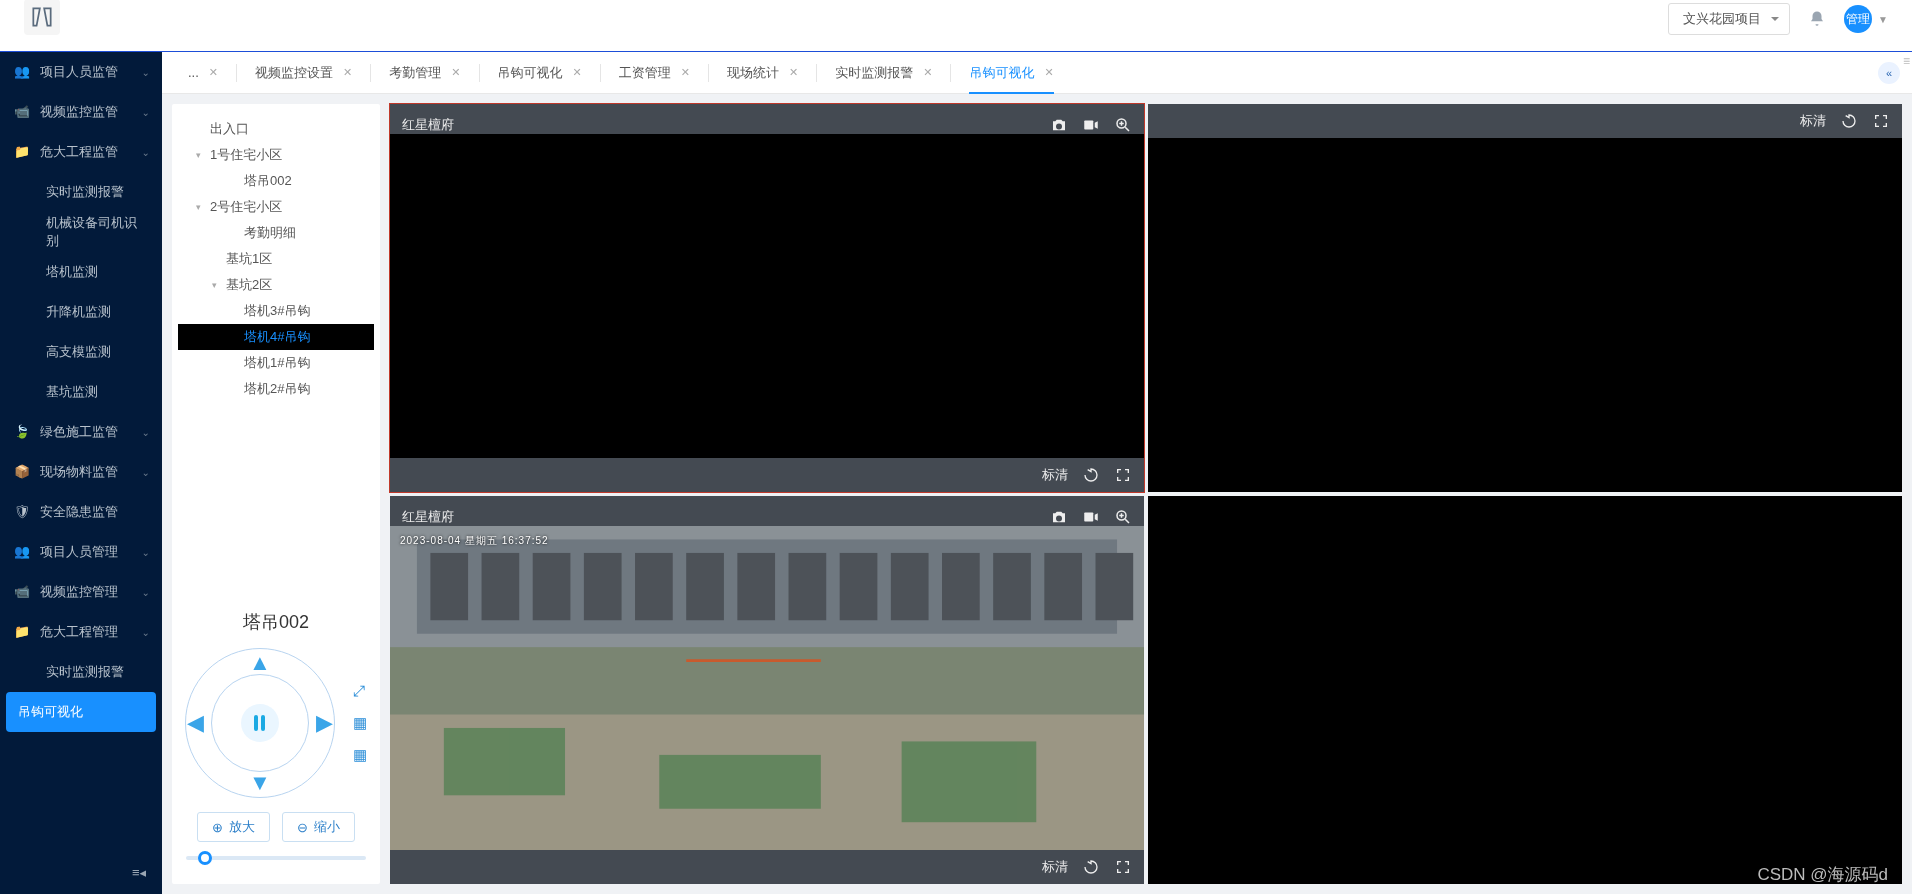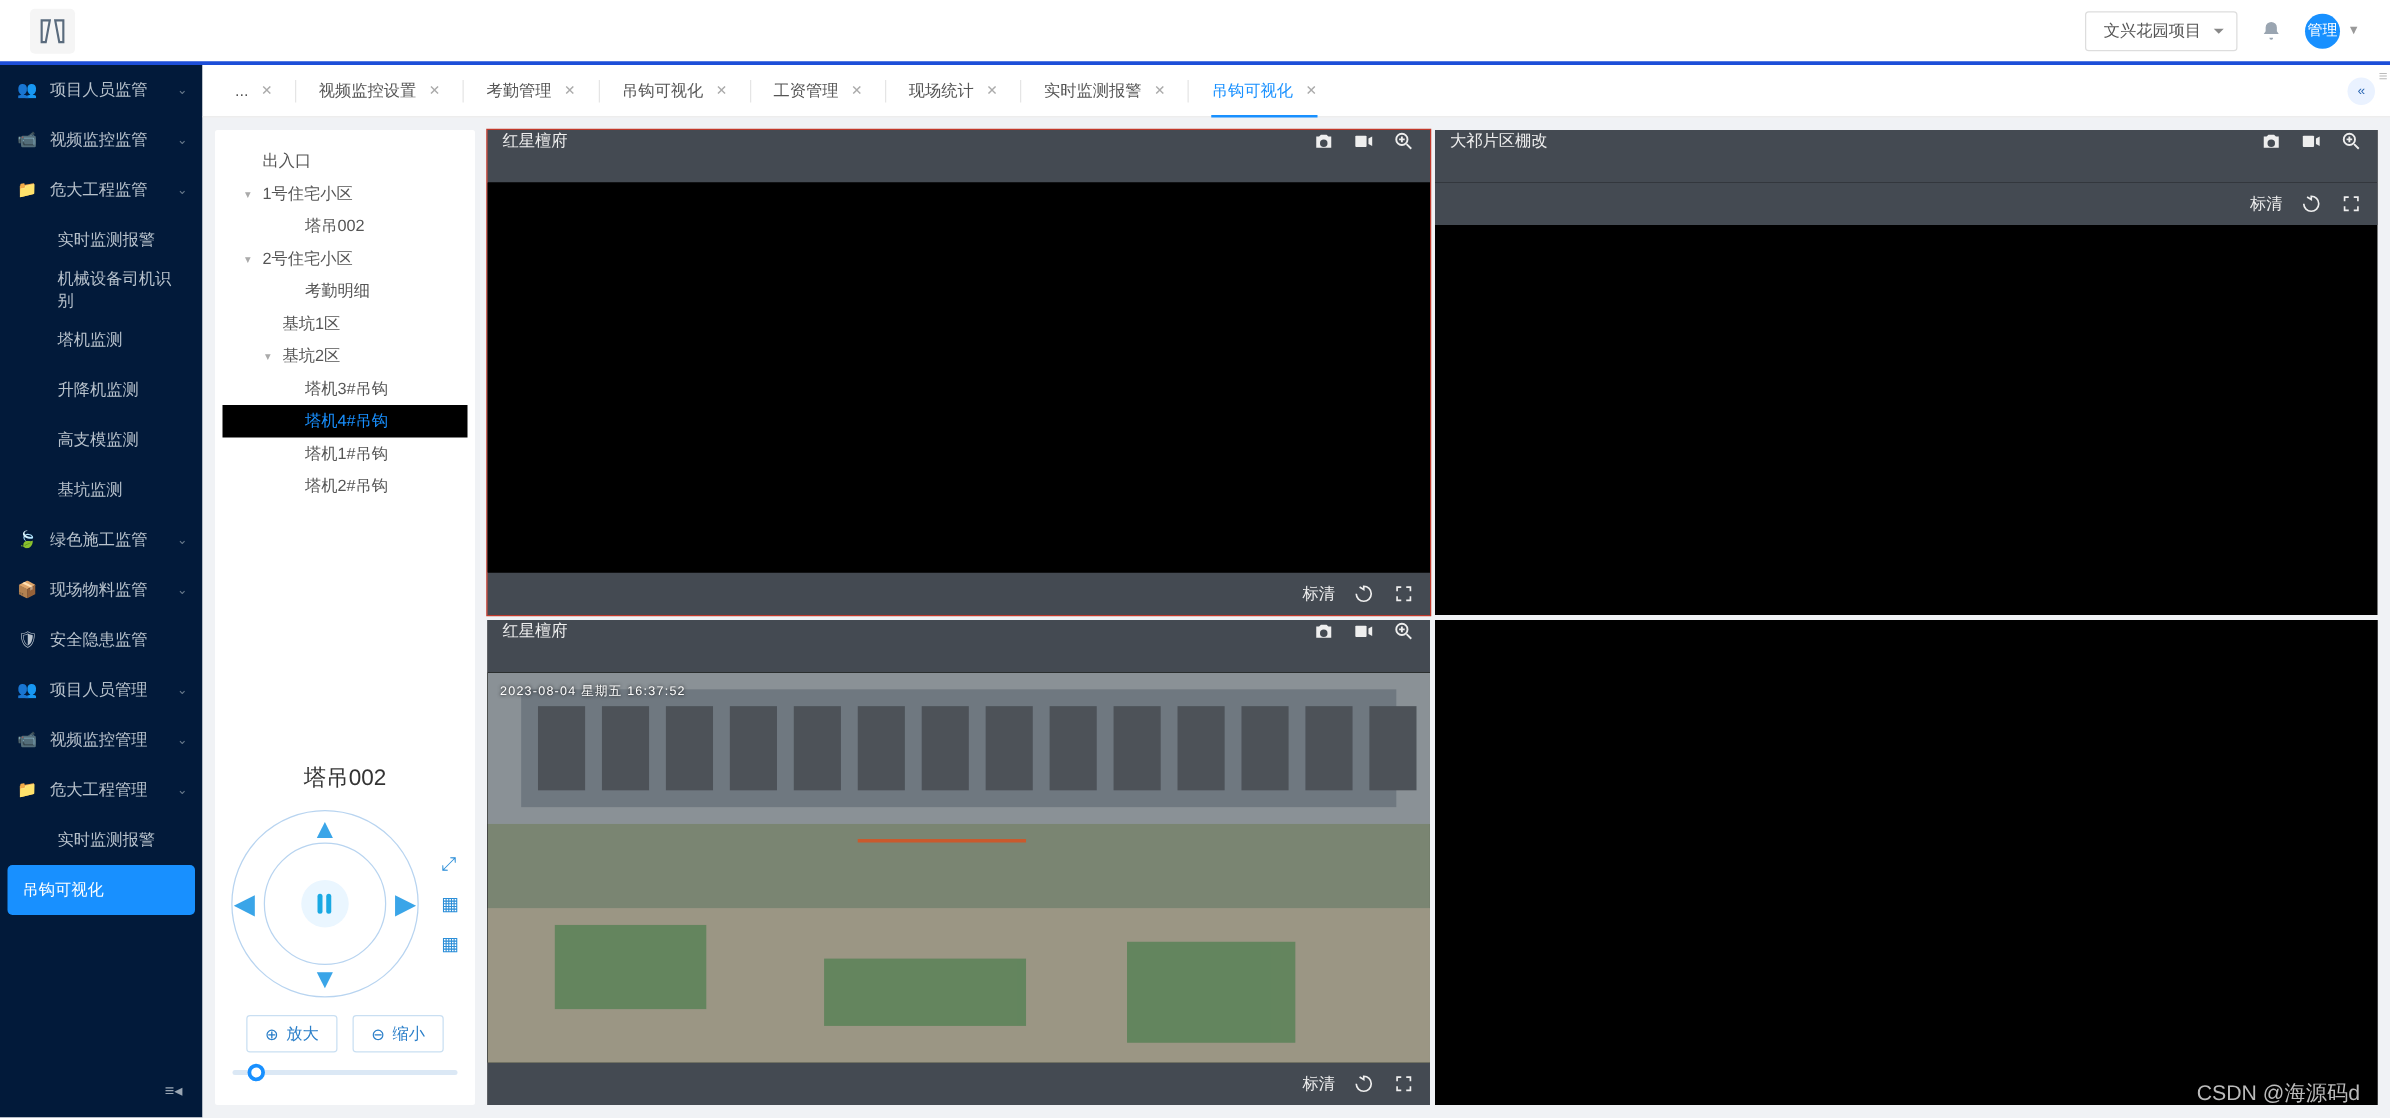--- a/index.html
+++ b/index.html
@@ -1,17 +1,17 @@
 <!DOCTYPE html>
 <html><head>
 <meta charset="utf-8">
 <style>
 *{margin:0;padding:0;box-sizing:border-box;font-family:"Microsoft YaHei",Arial,sans-serif}
 body{width:1912px;height:894px;background:#f0f2f5;overflow:hidden;font-size:13px;color:#333}
-.topbar{height:52px;background:#fff;display:flex;align-items:center;border-bottom:3px solid #1d4ed8;padding:0 24px}
+.topbar{height:52px;background:#fff;display:flex;align-items:flex-end;border-bottom:1px solid #1d4ed8;padding:16px 24px}
 .logo{width:36px;height:36px;background:#f5f5f5;border-radius:4px;display:flex;align-items:center;justify-content:center}
 .topbar-right{margin-left:auto;display:flex;align-items:center;gap:18px}
 .project-select{border:1px solid #ddd;padding:6px 28px 6px 14px;border-radius:3px;position:relative;color:#555;font-size:13px}
 .project-select:after{content:"";position:absolute;right:10px;top:50%;border:4px solid transparent;border-top-color:#888;transform:translateY(-2px)}
 .avatar-badge{display:flex;align-items:center;gap:6px}
 .avatar{width:28px;height:28px;border-radius:50%;background:#1890ff;color:#fff;display:flex;align-items:center;justify-content:center;font-size:12px}
 .main{display:flex;height:842px}
 .sidebar{width:162px;background:#021a3a;color:#b8c2cc;display:flex;flex-direction:column;font-size:13px;overflow:hidden}
 .sidebar-item{display:flex;align-items:center;height:40px;padding:0 14px;cursor:pointer;gap:10px;position:relative}
 .sidebar-item.sub{padding-left:46px}
@@ -51,21 +51,21 @@
 .da-r{right:2px;top:50%;transform:translateY(-50%)}
 .side-icons{display:flex;flex-direction:column;gap:14px;color:#2b8ed8;font-size:15px}
 .side-icons span{cursor:pointer}
 .zoom-btns{display:flex;gap:12px}
 .zoom-btn{border:1px solid #c9dff2;padding:5px 14px;border-radius:3px;color:#2b7fc9;display:flex;align-items:center;gap:6px;cursor:pointer;font-size:13px}
 .range{width:180px;height:4px;background:#dbe8f5;border-radius:2px;position:relative}
 .range-thumb{position:absolute;left:12px;top:-5px;width:14px;height:14px;border-radius:50%;background:#fff;border:3px solid #1890ff}
 .video-grid{flex:1;display:grid;grid-template-columns:1fr 1fr;grid-template-rows:1fr 1fr;gap:4px}
 .vcell{background:#000;position:relative;display:flex;flex-direction:column}
 .vcell.sel{outline:1px solid #c0392b}
-.vhead{height:42px;background:#444a52;color:#eee;display:flex;align-items:flex-start;padding:0 12px;font-size:13px;gap:12px}
+.vhead{height:30px;background:#444a52;color:#eee;display:flex;align-items:flex-end;padding:0 12px;font-size:13px;gap:12px}
 .vhead-right{margin-left:auto;display:flex;gap:14px;color:#eee}
 .vbody{flex:1;position:relative;overflow:hidden;background:#000}
 .vfoot{height:34px;background:#444a52;display:flex;align-items:center;justify-content:flex-end;padding:0 12px;gap:14px;color:#eee;font-size:13px}
 .offline{position:absolute;top:46%;left:50%;transform:translate(-50%,-50%);text-align:center}
 .spinner{width:26px;height:26px;border-radius:50%;border:3px dotted #fff;margin:0 auto 10px;animation:none}
 .offline-txt{color:#e74c3c;font-size:13px}
 .timestamp{position:absolute;top:8px;left:10px;color:#fff;font-size:10px;text-shadow:0 0 3px #000;letter-spacing:1px}
 .site-bg{position:absolute;inset:0}
 .icn{width:18px;height:18px;display:inline-flex;align-items:center;justify-content:center}
 .watermark{position:absolute;right:24px;bottom:8px;color:#bbb;font-size:17px}
@@ -331,42 +331,20 @@
                 </svg>
               </span>
               <span class="icn">
                 <svg width="16" height="16" viewBox="0 0 24 24" fill="none" stroke="#eee" stroke-width="2">
                   <path d="M4 9V4h5M20 9V4h-5M4 15v5h5M20 15v5h-5"></path>
                 </svg>
               </span>
             </div>
           </div>
           <div class="vcell">
-            <div class="vhead">
-              <span>大祁片区棚改</span>
-              <div class="vhead-right">
-                <span class="icn">
-                  <svg width="18" height="18" viewBox="0 0 24 24" fill="#eee">
-                    <path d="M4 7h3l2-2h6l2 2h3v12H4z M12 10a4 4 0 100 8 4 4 0 000-8z"></path>
-                  </svg>
-                </span>
-                <span class="icn">
-                  <svg width="18" height="18" viewBox="0 0 24 24" fill="#eee">
-                    <rect x="3" y="6" width="12" height="12" rx="1"></rect>
-                    <path d="M17 9l4-2v10l-4-2z"></path>
-                  </svg>
-                </span>
-                <span class="icn">
-                  <svg width="18" height="18" viewBox="0 0 24 24" fill="none" stroke="#eee" stroke-width="2">
-                    <circle cx="10" cy="10" r="6"></circle>
-                    <path d="M15 15l5 5M7 10h6M10 7v6"></path>
-                  </svg>
-                </span>
-              </div>
-            </div>
             <div class="vfoot">
               <span>标清</span>
               <span class="icn">
                 <svg width="16" height="16" viewBox="0 0 24 24" fill="none" stroke="#eee" stroke-width="2">
                   <path d="M3 12a9 9 0 109-9v4L7 4"></path>
                 </svg>
               </span>
               <span class="icn">
                 <svg width="16" height="16" viewBox="0 0 24 24" fill="none" stroke="#eee" stroke-width="2">
                   <path d="M4 9V4h5M20 9V4h-5M4 15v5h5M20 15v5h-5"></path>

